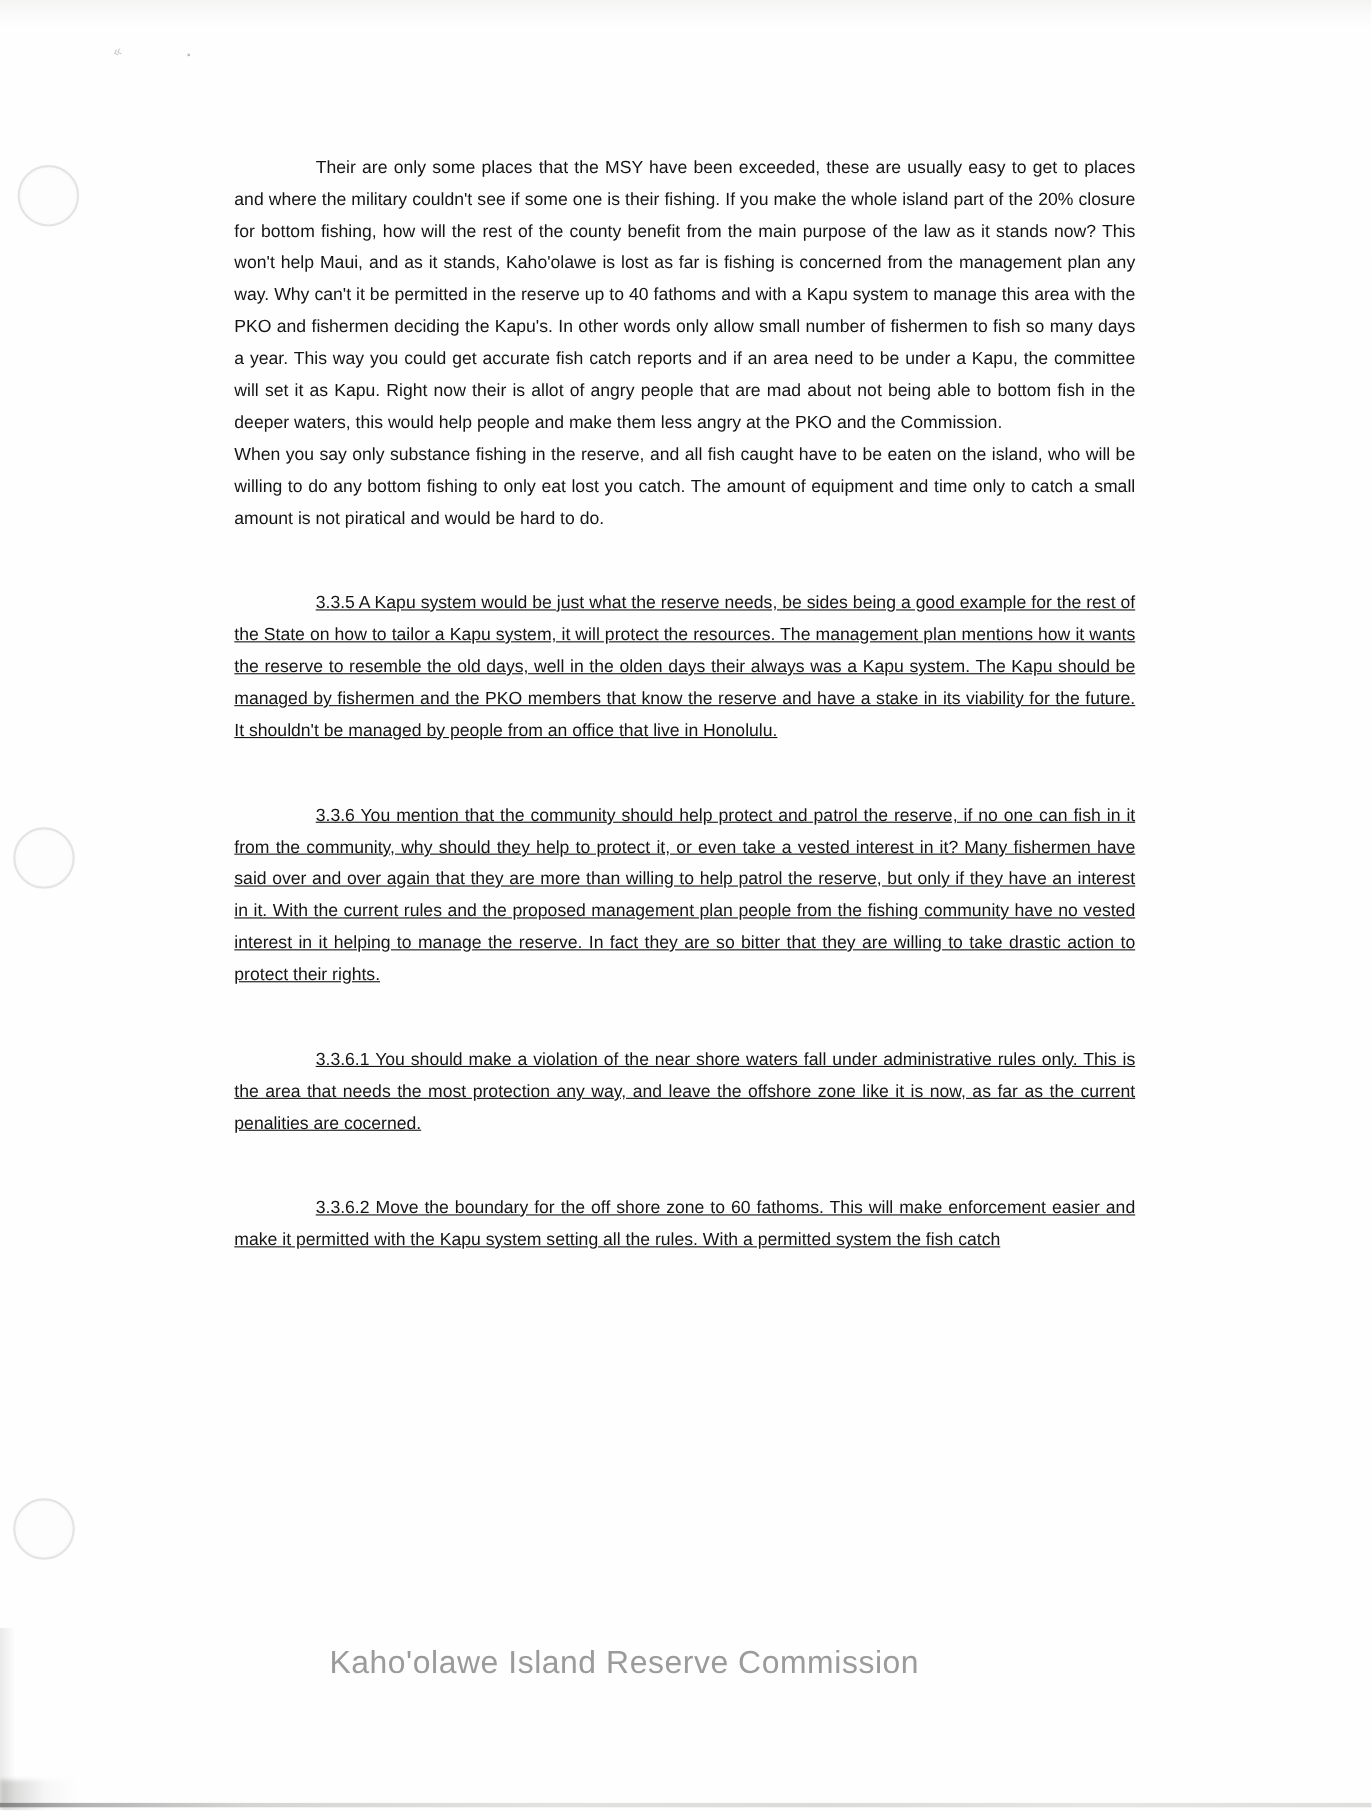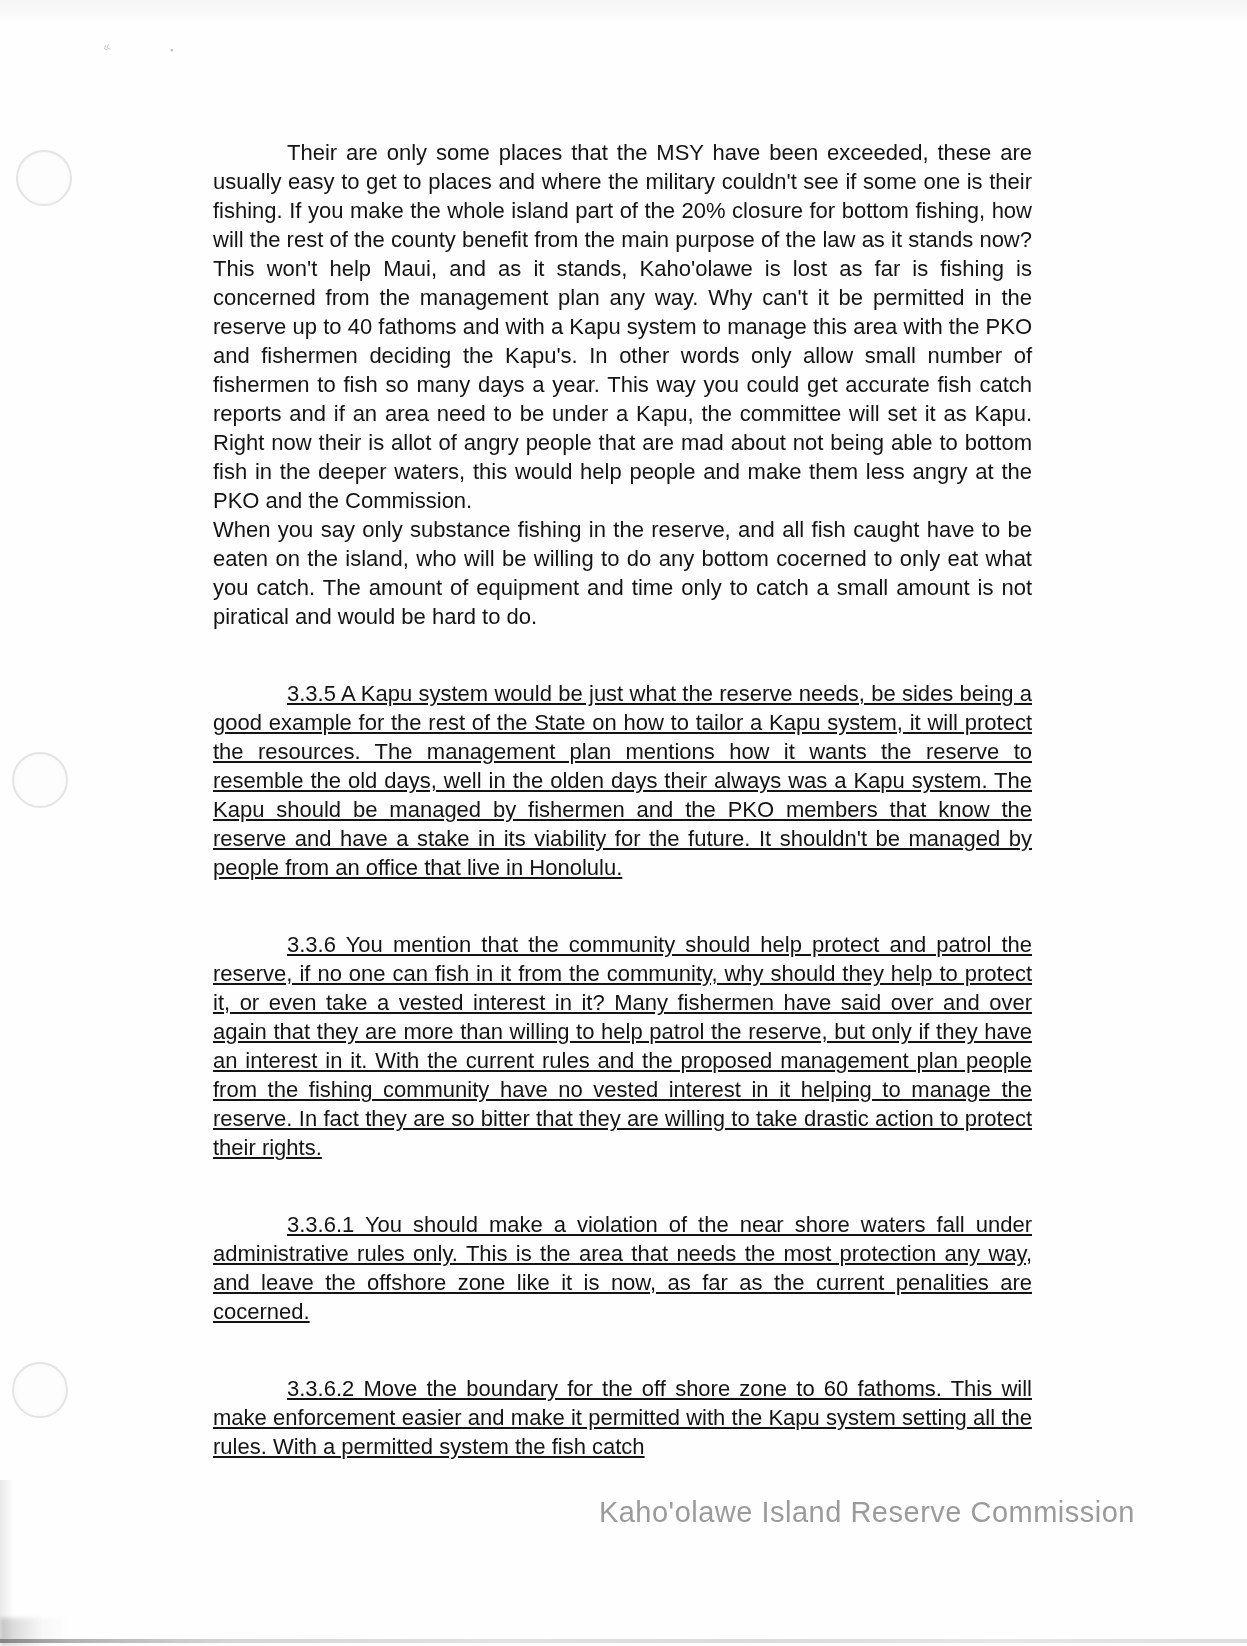--- a/index.html
+++ b/index.html
@@ -45,38 +45,38 @@
   .hole.h2 { left: 12px; top: 752px; }
   .hole.h3 { left: 12px; top: 1362px; }
 
   
   .text-block {
     position: absolute;
     left: 213px;
     top: 138px;
     width: 819px;
     color: #141414;
-    font-size: 22px;
+    font-size: 16px;
     line-height: 29px;
     text-align: justify;
   }
   .text-block p {
     margin: 0;
     padding: 0;
   }
   .text-block p.indent { text-indent: 74px; }
   .text-block p.gap-before { margin-top: 48px; text-decoration: underline; }
 
   
   .footer {
     position: absolute;
     left: 0;
     top: 1496px;
     width: 1135px;
-    text-align: right;
+    text-align: center;
     color: #9b9b9b;
     font-size: 29px;
     letter-spacing: 0.5px;
     font-weight: 400;
   }
 
   
   .bottom-edge {
     position: absolute;
     left: 0; bottom: 3px;
@@ -108,21 +108,21 @@
   <div class="top-noise"></div>
   <div class="speck s1">«</div>
   <div class="speck s2">▪</div>
 
   <div class="hole h1"></div>
   <div class="hole h2"></div>
   <div class="hole h3"></div>
 
   <div class="text-block">
     <p class="indent">Their are only some places that the MSY have been exceeded, these are usually easy to get to places and where the military couldn't see if some one is their fishing.  If you make the whole island part of the 20% closure for bottom fishing, how will the rest of the county benefit from the main purpose of the law as it stands now?  This won't help Maui, and as it stands, Kaho'olawe is lost as far is fishing is concerned from the management plan any way.  Why can't it be permitted in the reserve up to 40 fathoms and with a Kapu system to manage this area with the PKO and fishermen deciding the Kapu's.  In other words only allow small number of fishermen to fish so many days a year.  This way you could get accurate fish catch reports and if an area need to be under a Kapu, the committee will set it as Kapu.  Right now their is allot of angry people that are mad about not being able to bottom fish in the deeper waters, this would help people and make them less angry at the PKO and the Commission.</p>
-    <p class="">When you say only substance fishing in the reserve, and all fish caught have to be eaten on the island, who will be willing to do any bottom cocerned to only eat what you catch.  The amount of equipment and time only to catch a small amount is not piratical and would be hard to do.</p>
+    <p class="">When you say only substance fishing in the reserve, and all fish caught have to be eaten on the island, who will be willing to do any bottom fishing to only eat lost you catch.  The amount of equipment and time only to catch a small amount is not piratical and would be hard to do.</p>
     <p class="indent gap-before">3.3.5  A Kapu system would be just what the reserve needs, be sides being a good example for the rest of the State on how to tailor a Kapu system, it will protect the resources.  The management plan mentions how it wants the reserve to resemble the old days, well in the olden days their always was a Kapu system.  The Kapu should be managed by fishermen and the PKO members that know the reserve and have a stake in its viability for the future.  It shouldn't be managed by people from an office that live in Honolulu.</p>
     <p class="indent gap-before">3.3.6  You mention that the community should help protect and patrol the reserve, if no one can fish in it from the community, why should they help to protect it, or even take a vested interest in it?  Many fishermen have said over and over again that they are more than willing to help patrol the reserve, but only if they have an interest in it.  With the current rules and the proposed management plan people from the fishing community have no vested interest in it helping to manage the reserve.  In fact they are so bitter that they are willing to take drastic action to protect their rights.</p>
     <p class="indent gap-before">3.3.6.1  You should make a violation of the near shore waters fall under administrative rules only.  This is the area that needs the most protection any way, and leave the offshore zone like it is now, as far as the current penalities are cocerned.</p>
     <p class="indent gap-before">3.3.6.2  Move the boundary for the off shore zone to 60 fathoms.  This will make enforcement easier and make it permitted with the Kapu system setting all the rules.  With a permitted system the fish catch</p>
   </div>
 
   <div class="footer">Kaho'olawe Island Reserve Commission</div>
 
   <div class="left-edge-shade"></div>
   <div class="bottom-left-smudge"></div>

